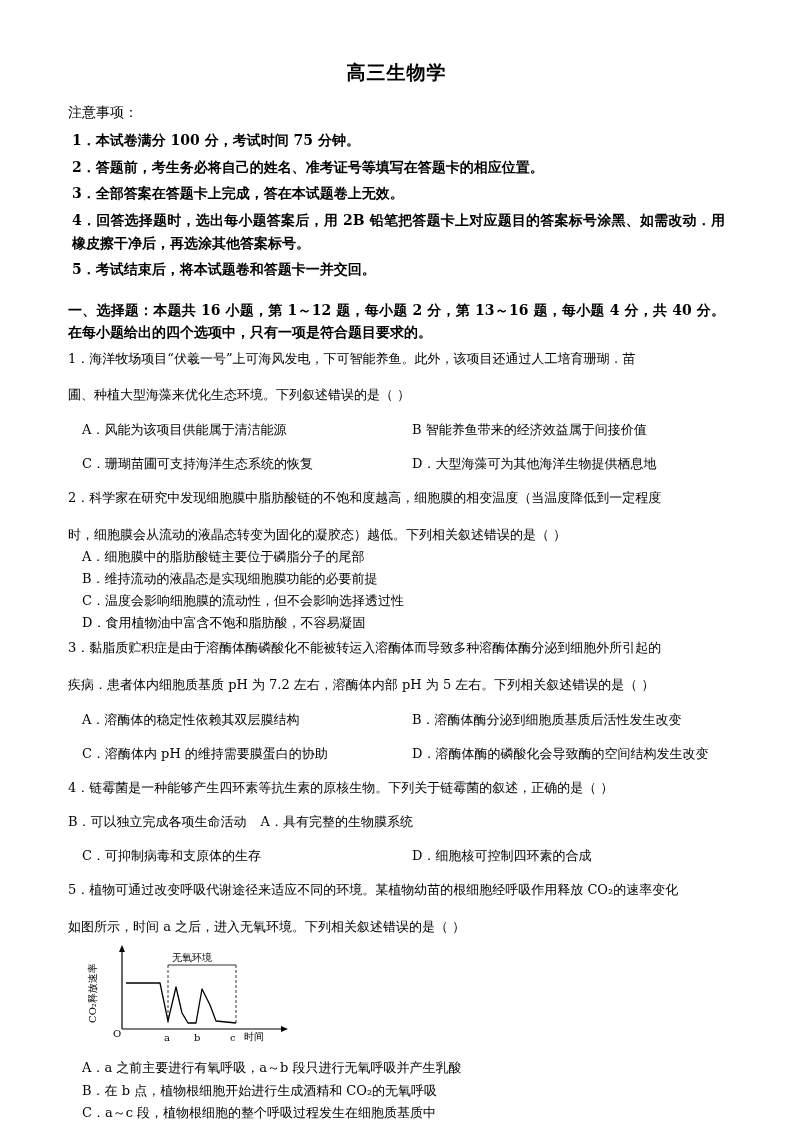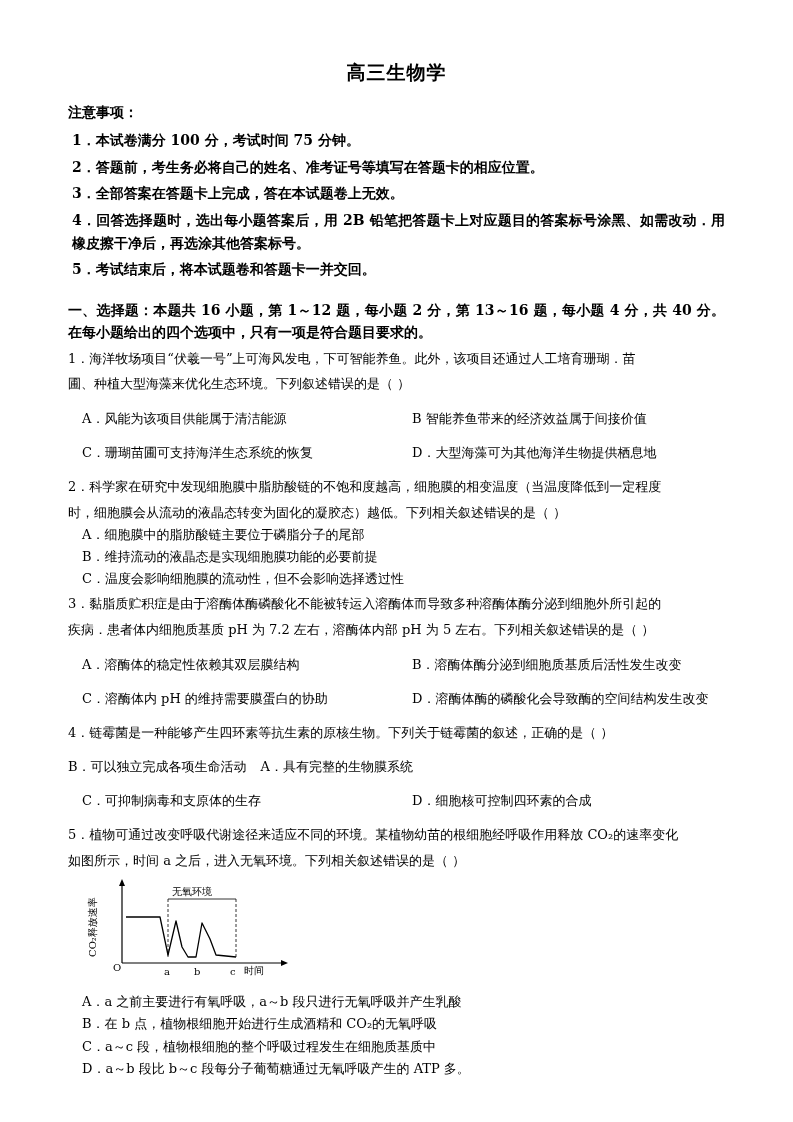--- a/index.html
+++ b/index.html
@@ -23,21 +23,21 @@
   }
   .doc-title {
     text-align: center;
     font-size: 19px;
     font-weight: bold;
     letter-spacing: 1px;
     margin: 8px 0 18px 0;
   }
   .notice-head {
     font-size: 14px;
-    font-weight: bold;
+    font-weight: normal;
     margin: 0 0 7px 0;
   }
   .notice-line {
     font-size: 14px;
     font-weight: bold;
     line-height: 1.62;
     margin: 0 0 4px 4px;
     text-align: justify;
   }
   .section-head {
@@ -49,21 +49,21 @@
   }
   .q-stem {
     font-size: 13px;
     line-height: 1.66;
     margin: 4px 0 1px 0;
     text-align: justify;
   }
   .q-cont {
     font-size: 13px;
     line-height: 1.66;
-    margin: 4px 0 1px 0;
+    margin: 15px 0 1px 0;
     text-align: justify;
   }
   .opt-row {
     display: flex;
     font-size: 13px;
     line-height: 1.62;
     margin: 13px 0;
   }
   .opt-row .opt {
     white-space: nowrap;
@@ -112,20 +112,21 @@
       <span class="opt opt-b">D．大型海藻可为其他海洋生物提供栖息地</span>
     </div>
   </div>
 
   <div>
     <div class="q-stem">2．科学家在研究中发现细胞膜中脂肪酸链的不饱和度越高，细胞膜的相变温度（当温度降低到一定程度</div>
     <div class="q-cont">时，细胞膜会从流动的液晶态转变为固化的凝胶态）越低。下列相关叙述错误的是（    ）</div>
     <div class="opt-full">A．细胞膜中的脂肪酸链主要位于磷脂分子的尾部</div>
     <div class="opt-full">B．维持流动的液晶态是实现细胞膜功能的必要前提</div>
     <div class="opt-full">C．温度会影响细胞膜的流动性，但不会影响选择透过性</div>
+    <div class="opt-full">D．食用植物油中富含不饱和脂肪酸，不容易凝固</div>
   </div>
 
   <div>
     <div class="q-stem">3．黏脂质贮积症是由于溶酶体酶磷酸化不能被转运入溶酶体而导致多种溶酶体酶分泌到细胞外所引起的</div>
     <div class="q-cont">疾病．患者体内细胞质基质 pH 为 7.2 左右，溶酶体内部 pH 为 5 左右。下列相关叙述错误的是（    ）</div>
     <div class="opt-row">
       <span class="opt opt-a">A．溶酶体的稳定性依赖其双层膜结构</span>
       <span class="opt opt-b">B．溶酶体酶分泌到细胞质基质后活性发生改变</span>
     </div>
     <div class="opt-row">

